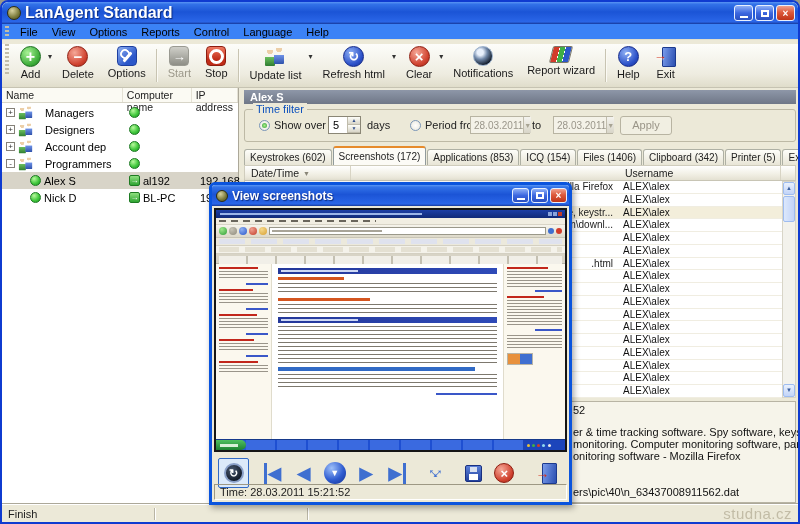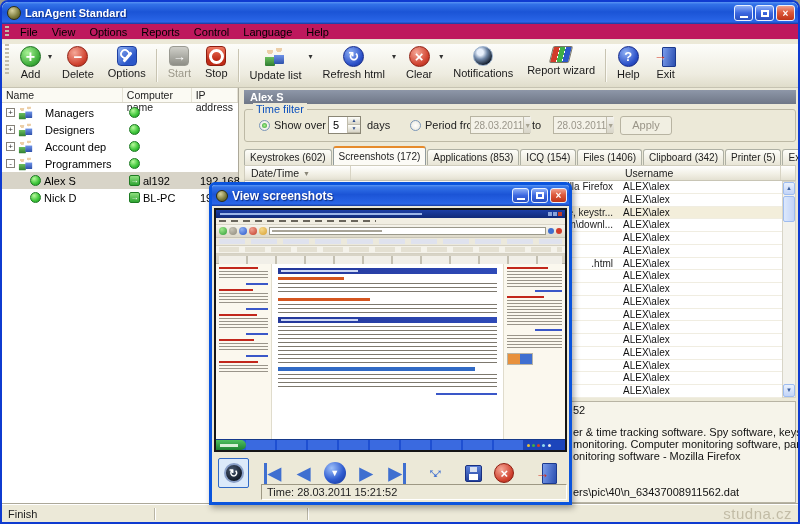--- a/index.html
+++ b/index.html
@@ -6,29 +6,29 @@
   html,body{background:#9a9a8a;}
   body{font-family:"Liberation Sans", sans-serif;-webkit-font-smoothing:antialiased;}
   #app{position:relative;width:800px;height:524px;border:2px solid #0f3bd0;border-radius:8px 8px 0 0;
        background:#ece9d8;overflow:hidden;}
   
   .titlebar{position:absolute;left:0;top:0;right:0;height:22px;border-radius:6px 6px 0 0;
     background:linear-gradient(180deg,#5a96f4 0%,#3272e8 10%,#1b54d6 45%,#2a66e8 90%,#16399a 100%);
     display:flex;align-items:center;padding:0 3px;}
   .app-logo{width:14px;height:14px;margin:0 4px 0 2px;border-radius:50%;
     background:radial-gradient(circle at 35% 30%,#d8d2a0,#7a7a3a 60%,#4a4a20);border:1px solid #2e2e14;}
-  .titletext{color:#fff;font-weight:bold;font-size:11px;text-shadow:1px 1px 1px #0a2a80;flex:1;}
+  .titletext{color:#fff;font-weight:bold;font-size:16px;text-shadow:1px 1px 1px #0a2a80;flex:1;}
   .winbtn{width:19px;height:16px;margin-left:2px;border:1px solid #e8f0ff;border-radius:3px;
     color:#fff;font-size:10px;font-weight:bold;display:flex;align-items:center;justify-content:center;
     background:linear-gradient(#8fb0f6,#3c67e0 50%,#2a4fc0);}
   .winbtn.close{background:linear-gradient(#f0a08c,#dd5a3c 45%,#c03418);}
   .winbtn .minbar{width:8px;height:2px;background:#fff;margin-top:7px;}
   .winbtn .maxbox{width:8px;height:7px;border:2px solid #fff;}
   
-  .menubar{position:absolute;left:0;top:22px;right:0;height:16px;background:#be185d;
+  .menubar{position:absolute;left:0;top:22px;right:0;height:16px;background:#3b82f6;
     display:flex;align-items:center;border-bottom:1px solid #e2dfcc;}
   .grip{width:4px;height:70%;margin:0 4px 0 3px;
     background:repeating-linear-gradient(180deg,#c2bdaa 0 2px,transparent 2px 4px);}
   .menu-item{padding:2px 7px;font-size:11px;color:#000;}
   
   .toolbar{position:absolute;left:0;top:42px;right:0;height:44px;
     background:linear-gradient(180deg,#fdfdfa,#eeece0 70%,#e0ddcb);
     border-bottom:1px solid #c6c3b2;display:flex;align-items:stretch;}
   .tbtn{position:relative;display:flex;flex-direction:column;align-items:center;justify-content:flex-start;
     padding:2px 7px 1px;min-width:36px;}
@@ -258,21 +258,21 @@
   .mi-delete-icon{width:20px;height:20px;border-radius:50%;border:1px solid #8e1d10;
     background:radial-gradient(circle at 35% 30%,#f5a898,#d0422f 65%,#9e2417);color:#fff;font-size:13px;}
   .mi-delete-icon::before{content:"\00d7";}
   .mi-exit-icon{position:relative;width:24px;height:22px;}
   .mi-exit-icon::before{content:"";position:absolute;right:2px;top:1px;width:13px;height:19px;border-radius:1px;
     background:linear-gradient(100deg,#7a9cec,#2b4fb0);border:1px solid #1c3a8e;}
   .mi-exit-icon::after{content:"\2192";position:absolute;left:0;top:3px;color:#d22f1b;font-size:14px;}
   .mstatus{position:absolute;left:2px;right:2px;bottom:2px;height:16px;display:flex;gap:2px;}
   .mcell{border:1px solid;border-color:#9d9884 #fff #fff #9d9884;font-size:11px;color:#222;
     padding:1px 5px;white-space:nowrap;}
-  .mcell.c1{width:150px;} .mcell.c2{flex:1;margin-left:47px;}
+  .mcell.c1{width:150px;} .mcell.c2{flex:1;}
 </style>
 </head>
 <body>
 
 <div id="app">
 
   <div class="titlebar">
     <span class="app-logo"></span>
     <span class="titletext">LanAgent Standard</span>
     <span class="winbtn">

